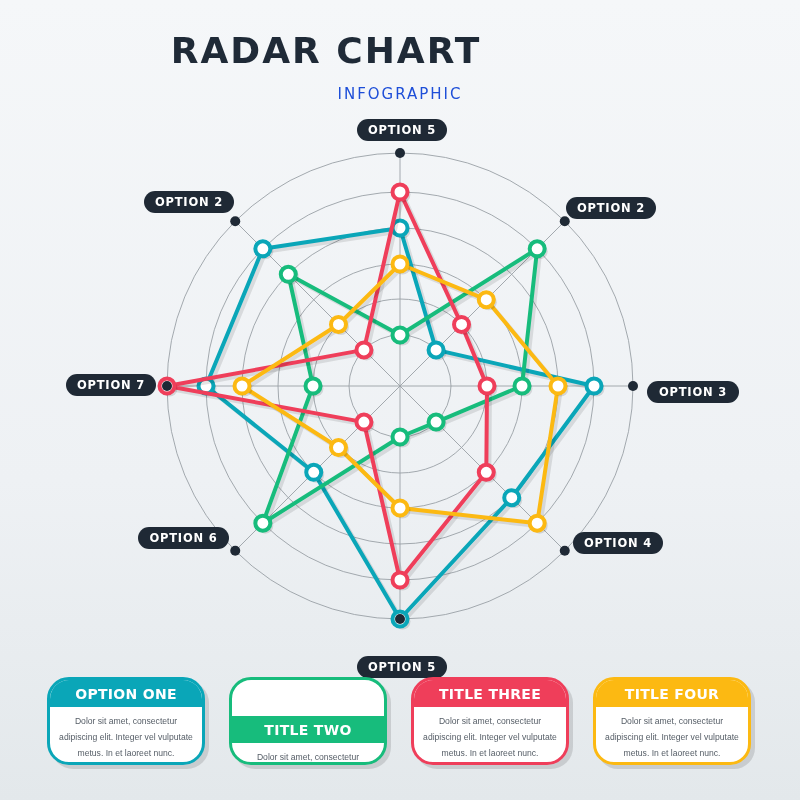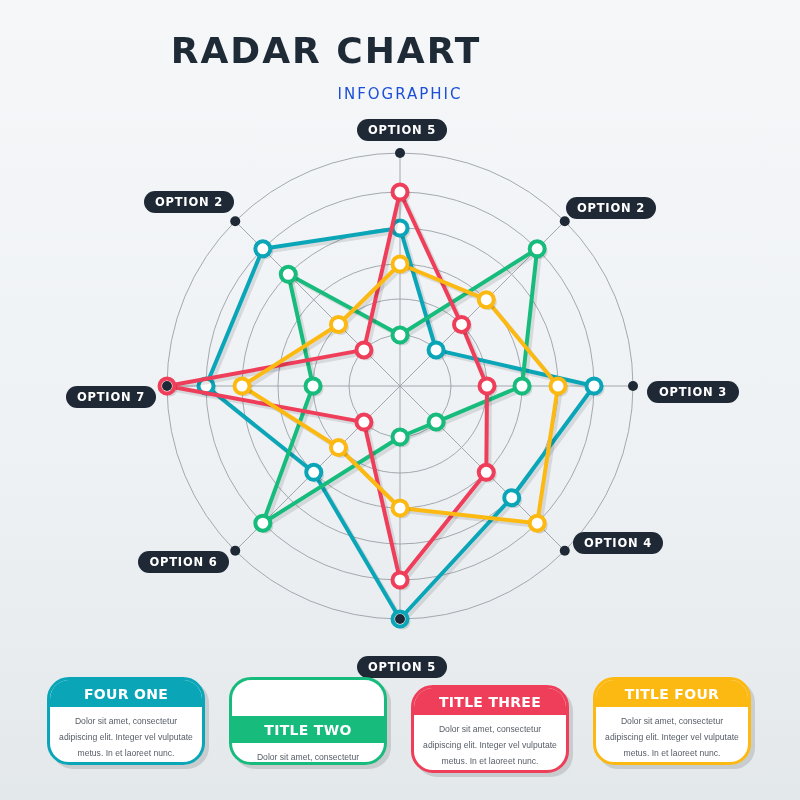--- a/index.html
+++ b/index.html
@@ -155,32 +155,32 @@
       <circle cx="167" cy="386.00000000000006" r="5" fill="#1f2935"></circle>
       <circle cx="235.2441199835344" cy="221.24411998353443" r="5" fill="#1f2935"></circle>
     </g>
 </svg>
 
 <div class="pill" style="left:357px;top:119px;width:90px;">OPTION 5</div>
 <div class="pill" style="left:566px;top:197px;width:90px;">OPTION 2</div>
 <div class="pill" style="left:647px;top:381px;width:92px;">OPTION 3</div>
 <div class="pill" style="left:573px;top:532px;width:90px;">OPTION 4</div>
 <div class="pill" style="left:357px;top:656px;width:90px;text-align:center;">OPTION 5</div>
-<div class="pill" style="left:138px;top:551px;width:91px;">OPTION 6</div>
-<div class="pill" style="left:66px;top:386px;width:90px;">OPTION 7</div>
+<div class="pill" style="left:138px;top:527px;width:91px;">OPTION 6</div>
+<div class="pill" style="left:66px;top:374px;width:90px;">OPTION 7</div>
 <div class="pill" style="left:144px;top:191px;width:90px;">OPTION 2</div>
 
 <div class="card" style="left:47px;border-color:#0aa6b8;">
-  <div class="card-head" style="background:#0aa6b8;">FOUR ONE</div>
+  <div class="card-head" style="background:#0aa6b8;">OPTION ONE</div>
   <div class="card-body">Dolor sit amet, consectetur adipiscing elit. Integer vel vulputate metus. In et laoreet nunc.</div>
 </div>
 <div class="card" style="left:229px;border-color:#17bc7c;">
   <div class="card-head" style="background:#17bc7c;margin-top:36px;">TITLE TWO</div>
   <div class="card-body">Dolor sit amet, consectetur adipiscing elit. Integer vel vulputate metus. In et laoreet nunc.</div>
 </div>
-<div class="card" style="left:411px;border-color:#ef3e5a;margin-top:8px;">
+<div class="card" style="left:411px;border-color:#ef3e5a;">
   <div class="card-head" style="background:#ef3e5a;">TITLE THREE</div>
   <div class="card-body">Dolor sit amet, consectetur adipiscing elit. Integer vel vulputate metus. In et laoreet nunc.</div>
 </div>
 <div class="card" style="left:593px;border-color:#fcb912;border-radius:21px;">
   <div class="card-head" style="background:#fcb912;">TITLE FOUR</div>
   <div class="card-body">Dolor sit amet, consectetur adipiscing elit. Integer vel vulputate metus. In et laoreet nunc.</div>
 </div>
 
 </body></html>

